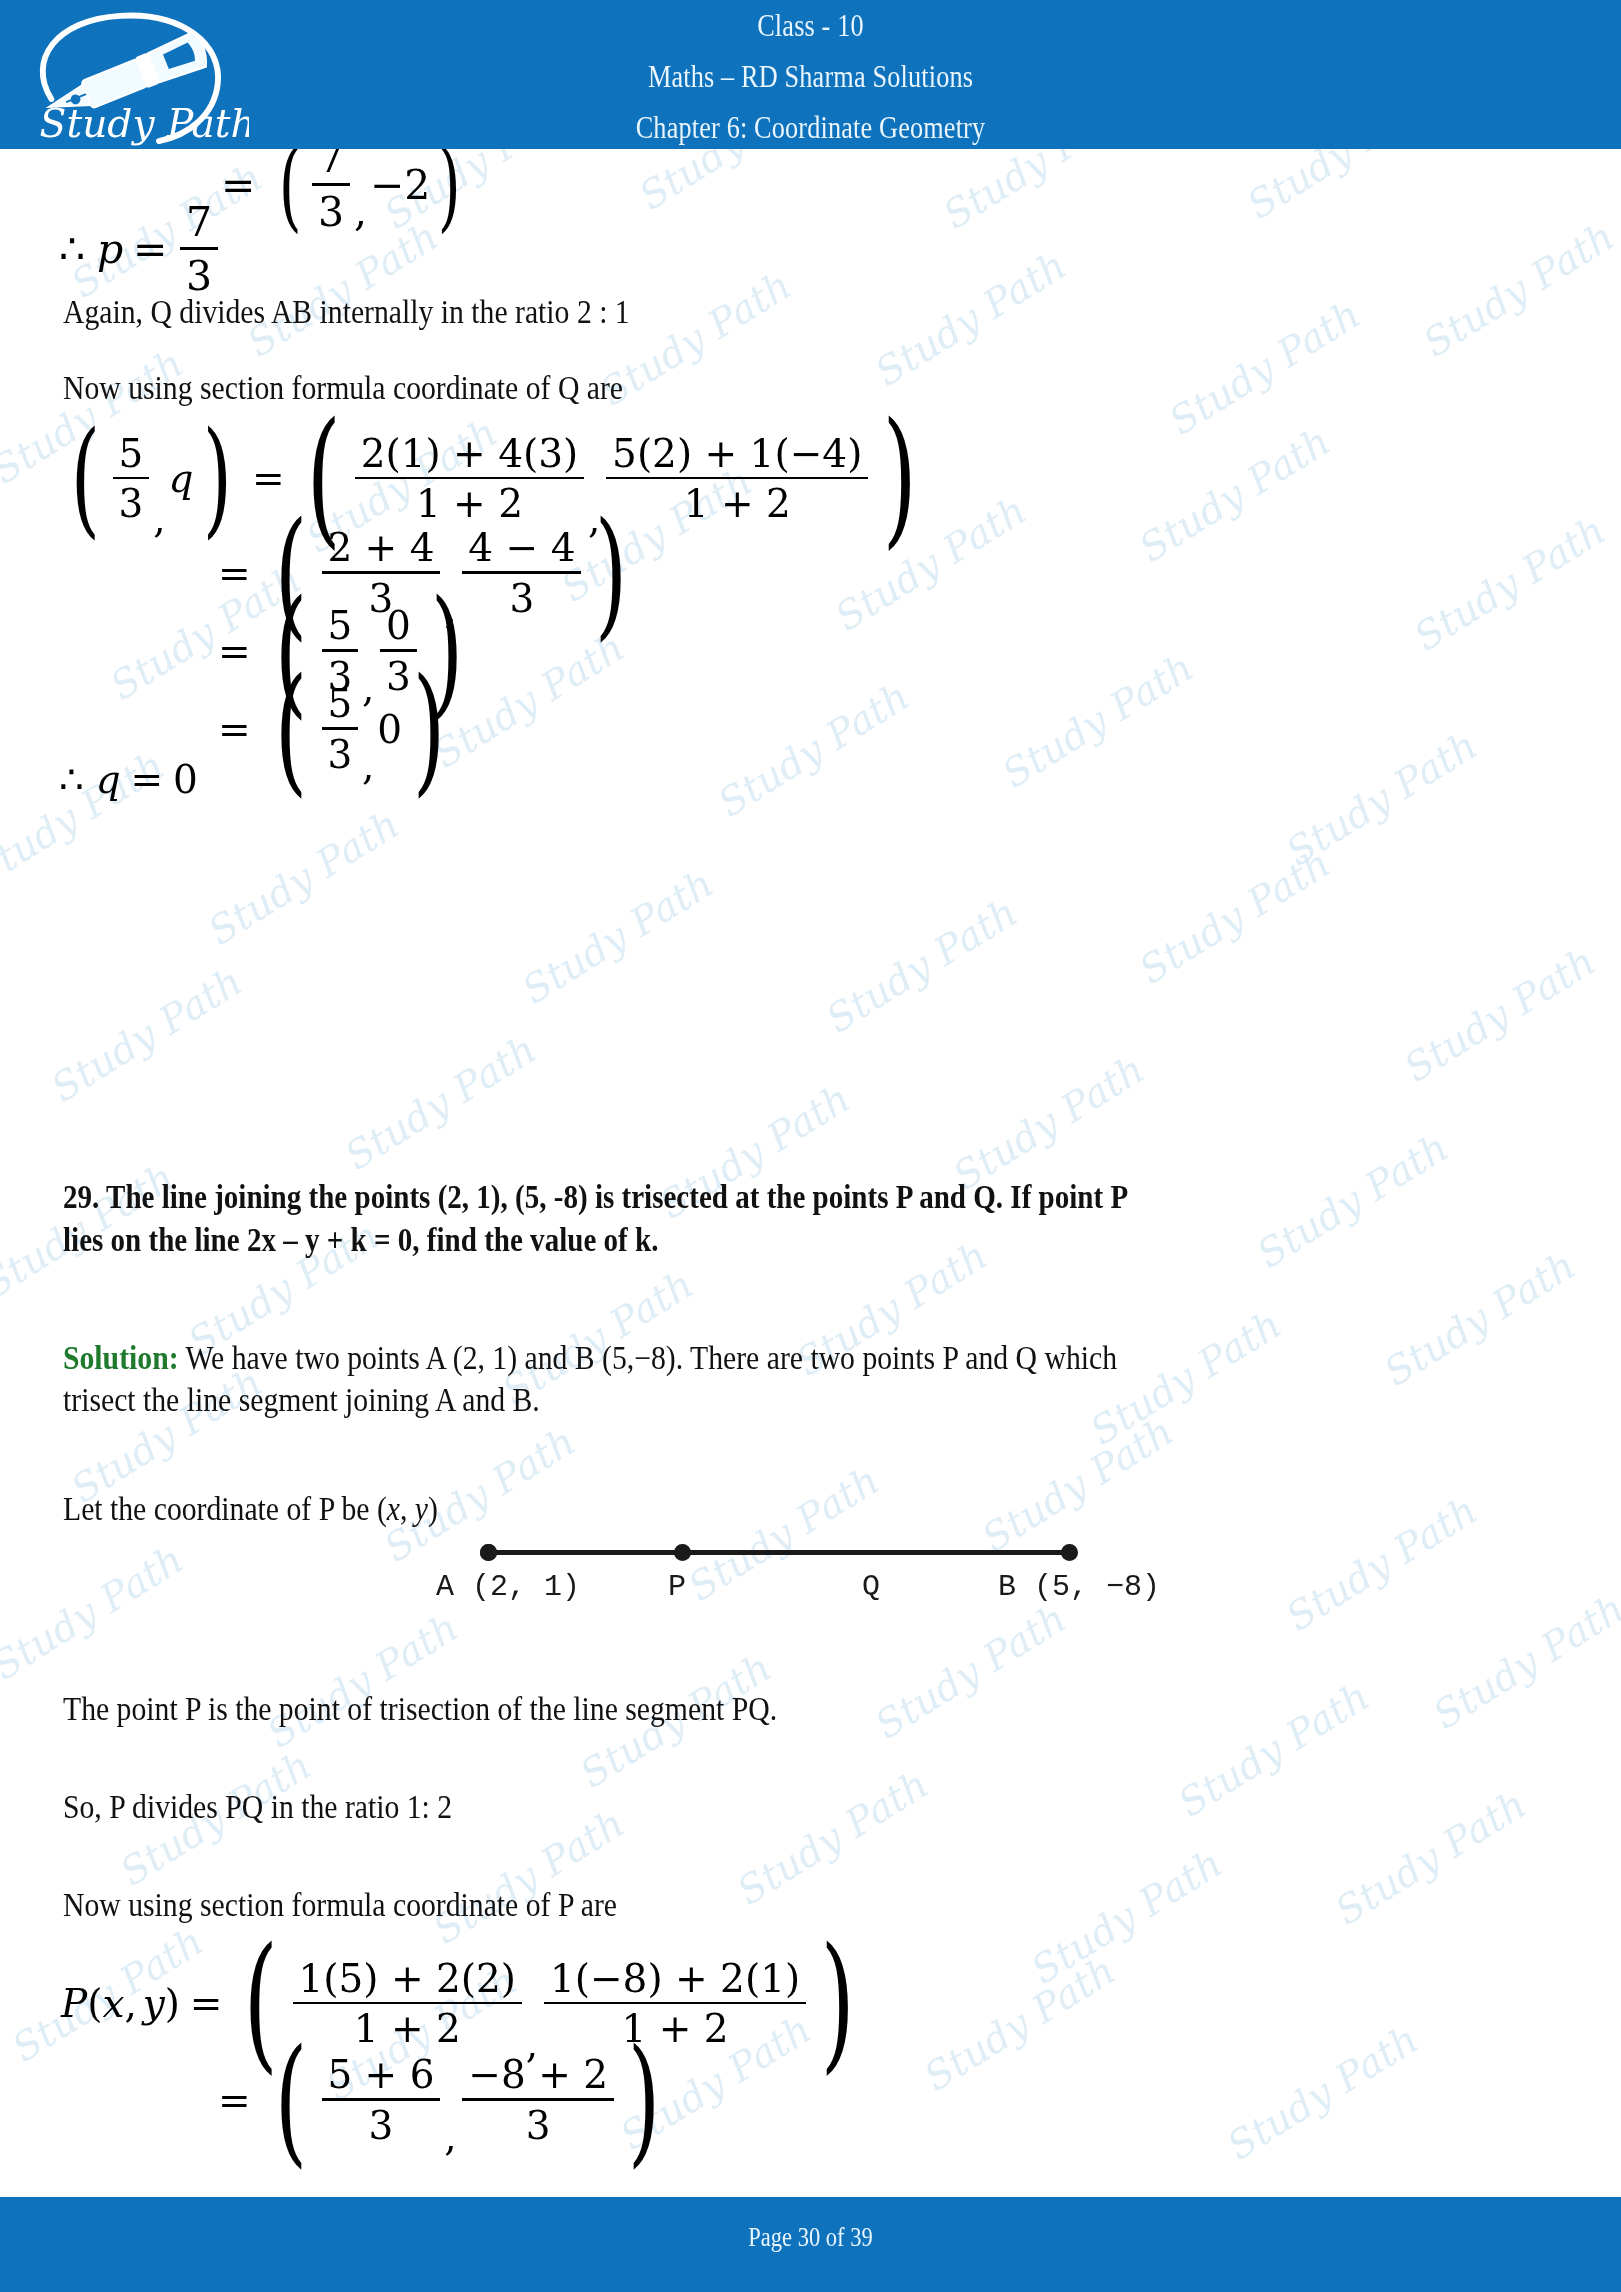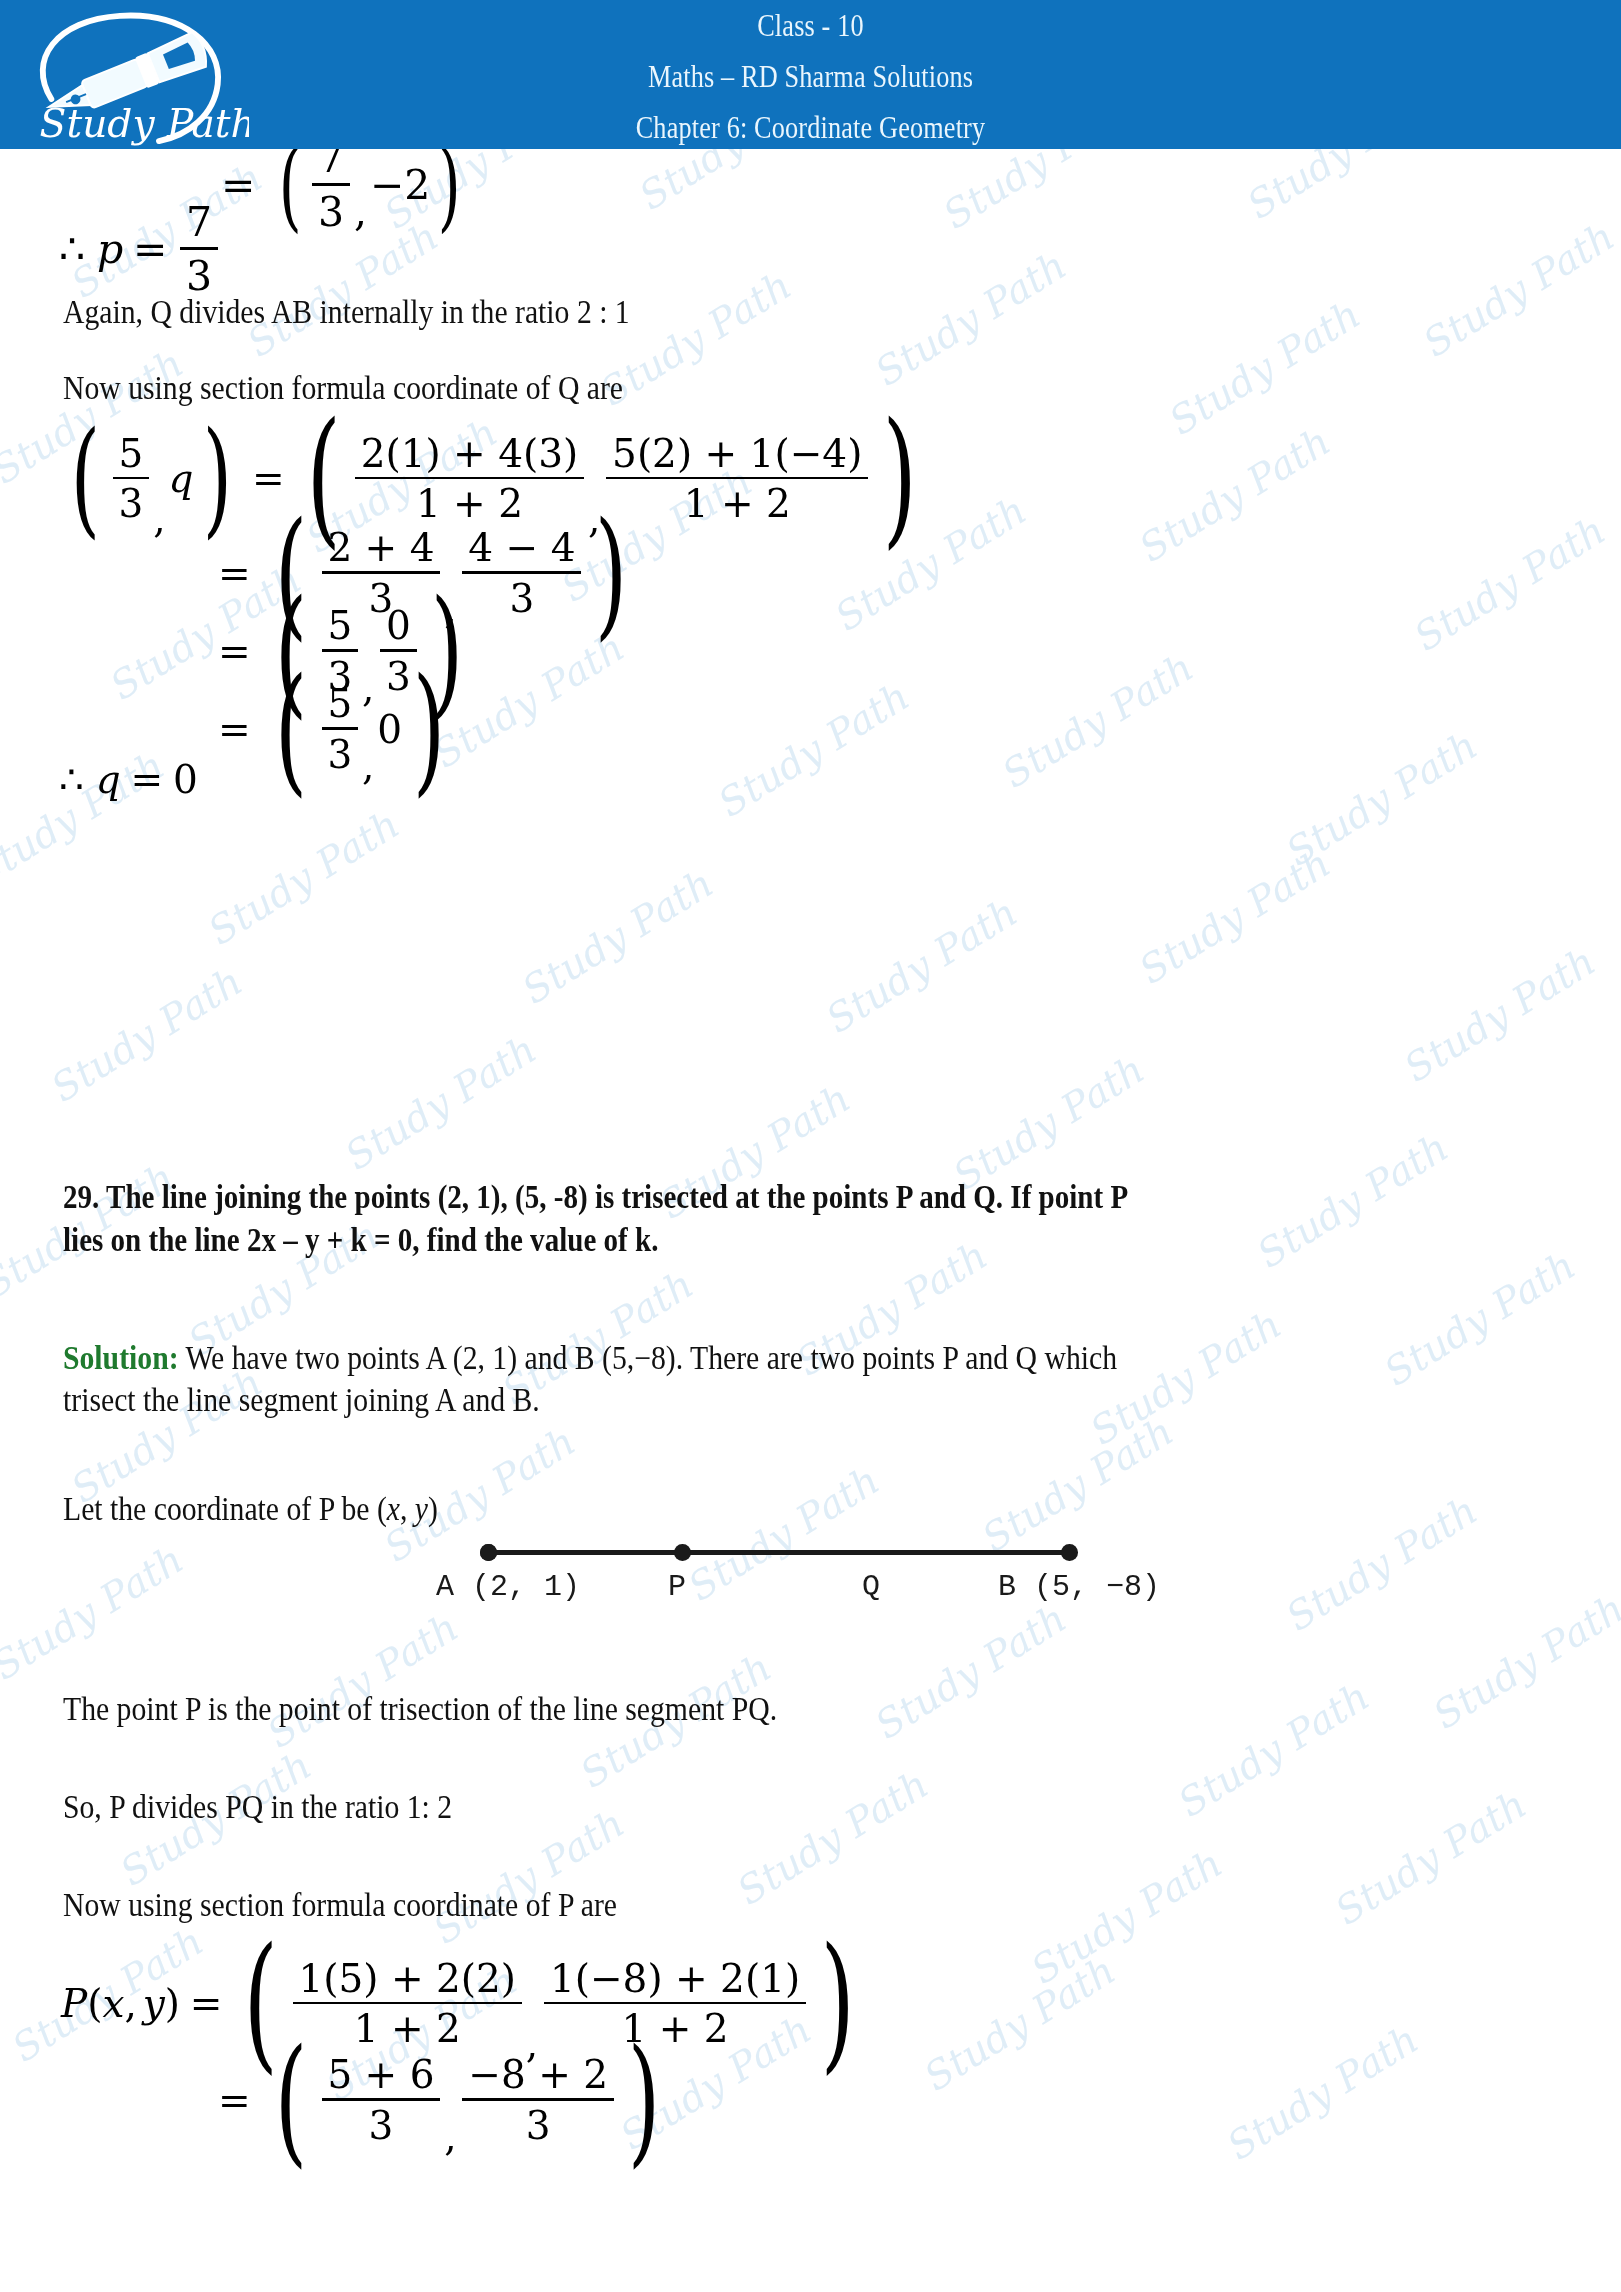--- a/index.html
+++ b/index.html
@@ -458,15 +458,18 @@
       <span class="frac">
         <span class="num">−8 + 2</span>
         <span class="bar"></span>
         <span class="den">3</span>
       </span>
       <span class="paren" style="font-size:139px;">)</span>
     </div>
 
   </div>
 
+  <div class="footer">
+    <div class="footer-text">Page 30 of 39</div>
+  </div>
 
 </div>
 
 
 </body></html>

